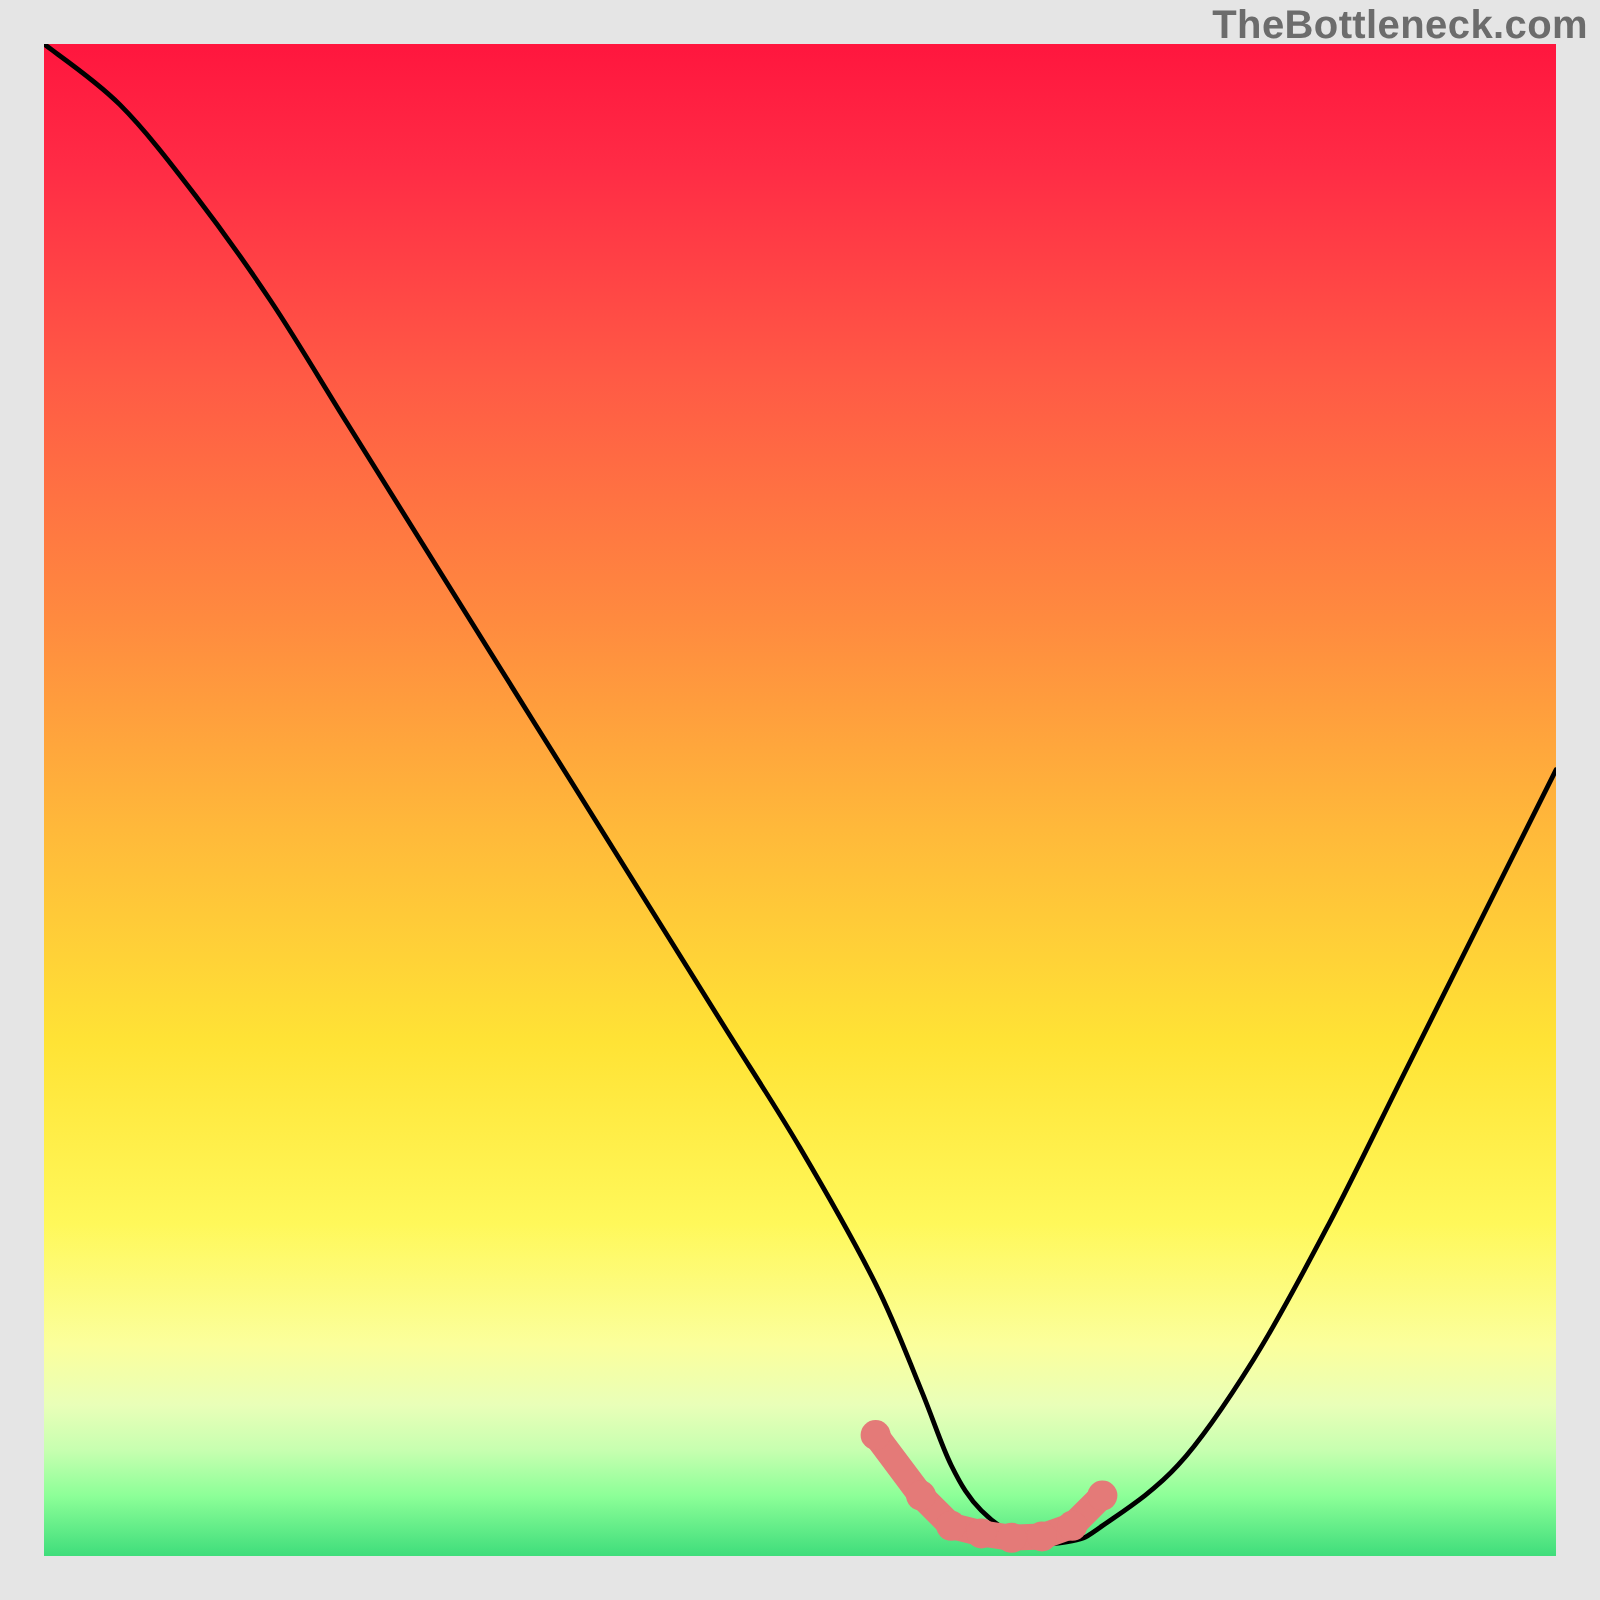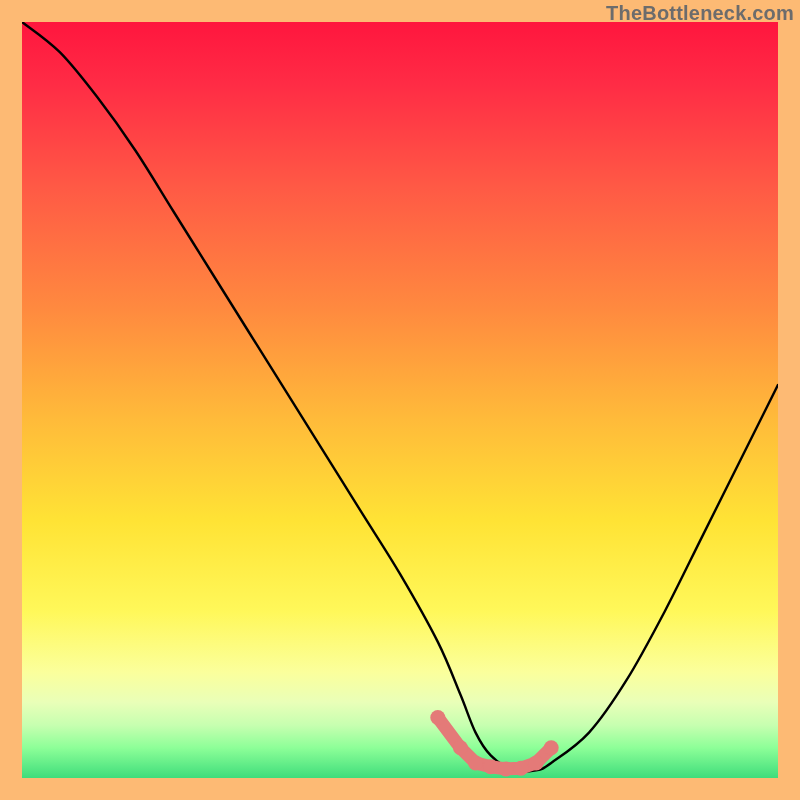--- a/index.html
+++ b/index.html
@@ -10,21 +10,21 @@
     background: #000;
     overflow: hidden;
     font-family: Arial, Helvetica, sans-serif;
   }
   .frame {
     position: absolute;
     left: 0;
     top: 0;
     width: 800px;
     height: 800px;
-    background: #fdba74;
+    background: #e5e5e5;
     text-decoration: underline;
   }
   .plot {
     position: absolute;
     left: 22px;
     top: 22px;
     width: 756px;
     height: 756px;
     
     background: linear-gradient(

